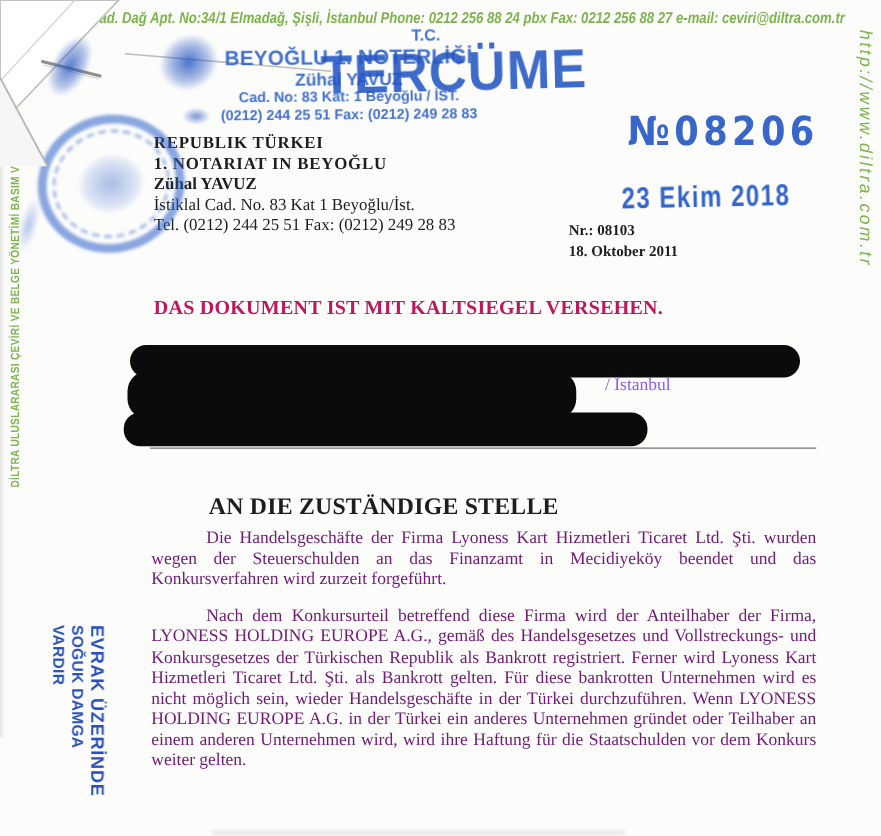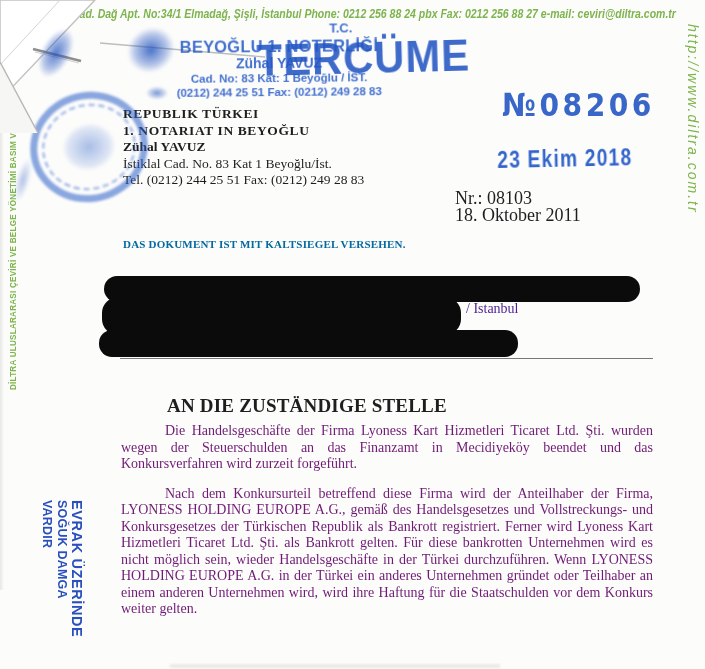--- a/index.html
+++ b/index.html
@@ -89,34 +89,34 @@
     color: var(--date-blue);
     transform: rotate(-1.2deg) scaleX(0.8); transform-origin: left top;
     opacity: 0.9; filter: blur(0.25px); z-index: 5; white-space: nowrap;
   }
 
   
   .letterhead { left: 123px; top: 106px; font-size: 13.5px; line-height: 16.5px; color: #1e1e1e; z-index: 2; }
   .letterhead .lh-bold  { font-weight: 600; letter-spacing: 0.6px; }
   .letterhead .lh-name  { font-weight: bold; }
 
-  .reference { left: 455px; top: 190px; font-weight: normal; font-size: 18px; line-height: 17px; color: #1e1e1e; z-index: 2; }
+  .reference { left: 455px; top: 176px; font-weight: bold; font-size: 12px; line-height: 17px; color: #1e1e1e; z-index: 2; }
 
   .seal-notice {
     left: 123px; top: 238px;
-    font-weight: bold; font-size: 11px; letter-spacing: 0.2px;
-    color: #0369a1; z-index: 2;
+    font-weight: bold; font-size: 16px; letter-spacing: 0.2px;
+    color: #be185d; z-index: 2;
   }
 
   
   .redaction { background: #0b0b0b; border-radius: 13px; z-index: 2; }
   .red1 { left: 104px; top: 276px; width: 536px; height: 26px; }
   .red2 { left: 102px; top: 297px; width: 359px; height: 38px; border-radius: 16px; }
   .red3 { left: 99px;  top: 330px; width: 419px; height: 27px; }
-  .redaction-text { left: 466px; top: 301px; font-size: 14px; color: #4c1d95; z-index: 2; }
+  .redaction-text { left: 484px; top: 301px; font-size: 14px; color: #8b5cf6; z-index: 2; }
 
   .divider {
     left: 120px; top: 358px; width: 533px; height: 0;
     border-top: 1.4px solid #555; opacity: 0.8; z-index: 2;
   }
 
   
   .salutation {
     left: 167px; top: 395px;
     font-weight: bold; font-size: 19px; letter-spacing: 0.2px;

